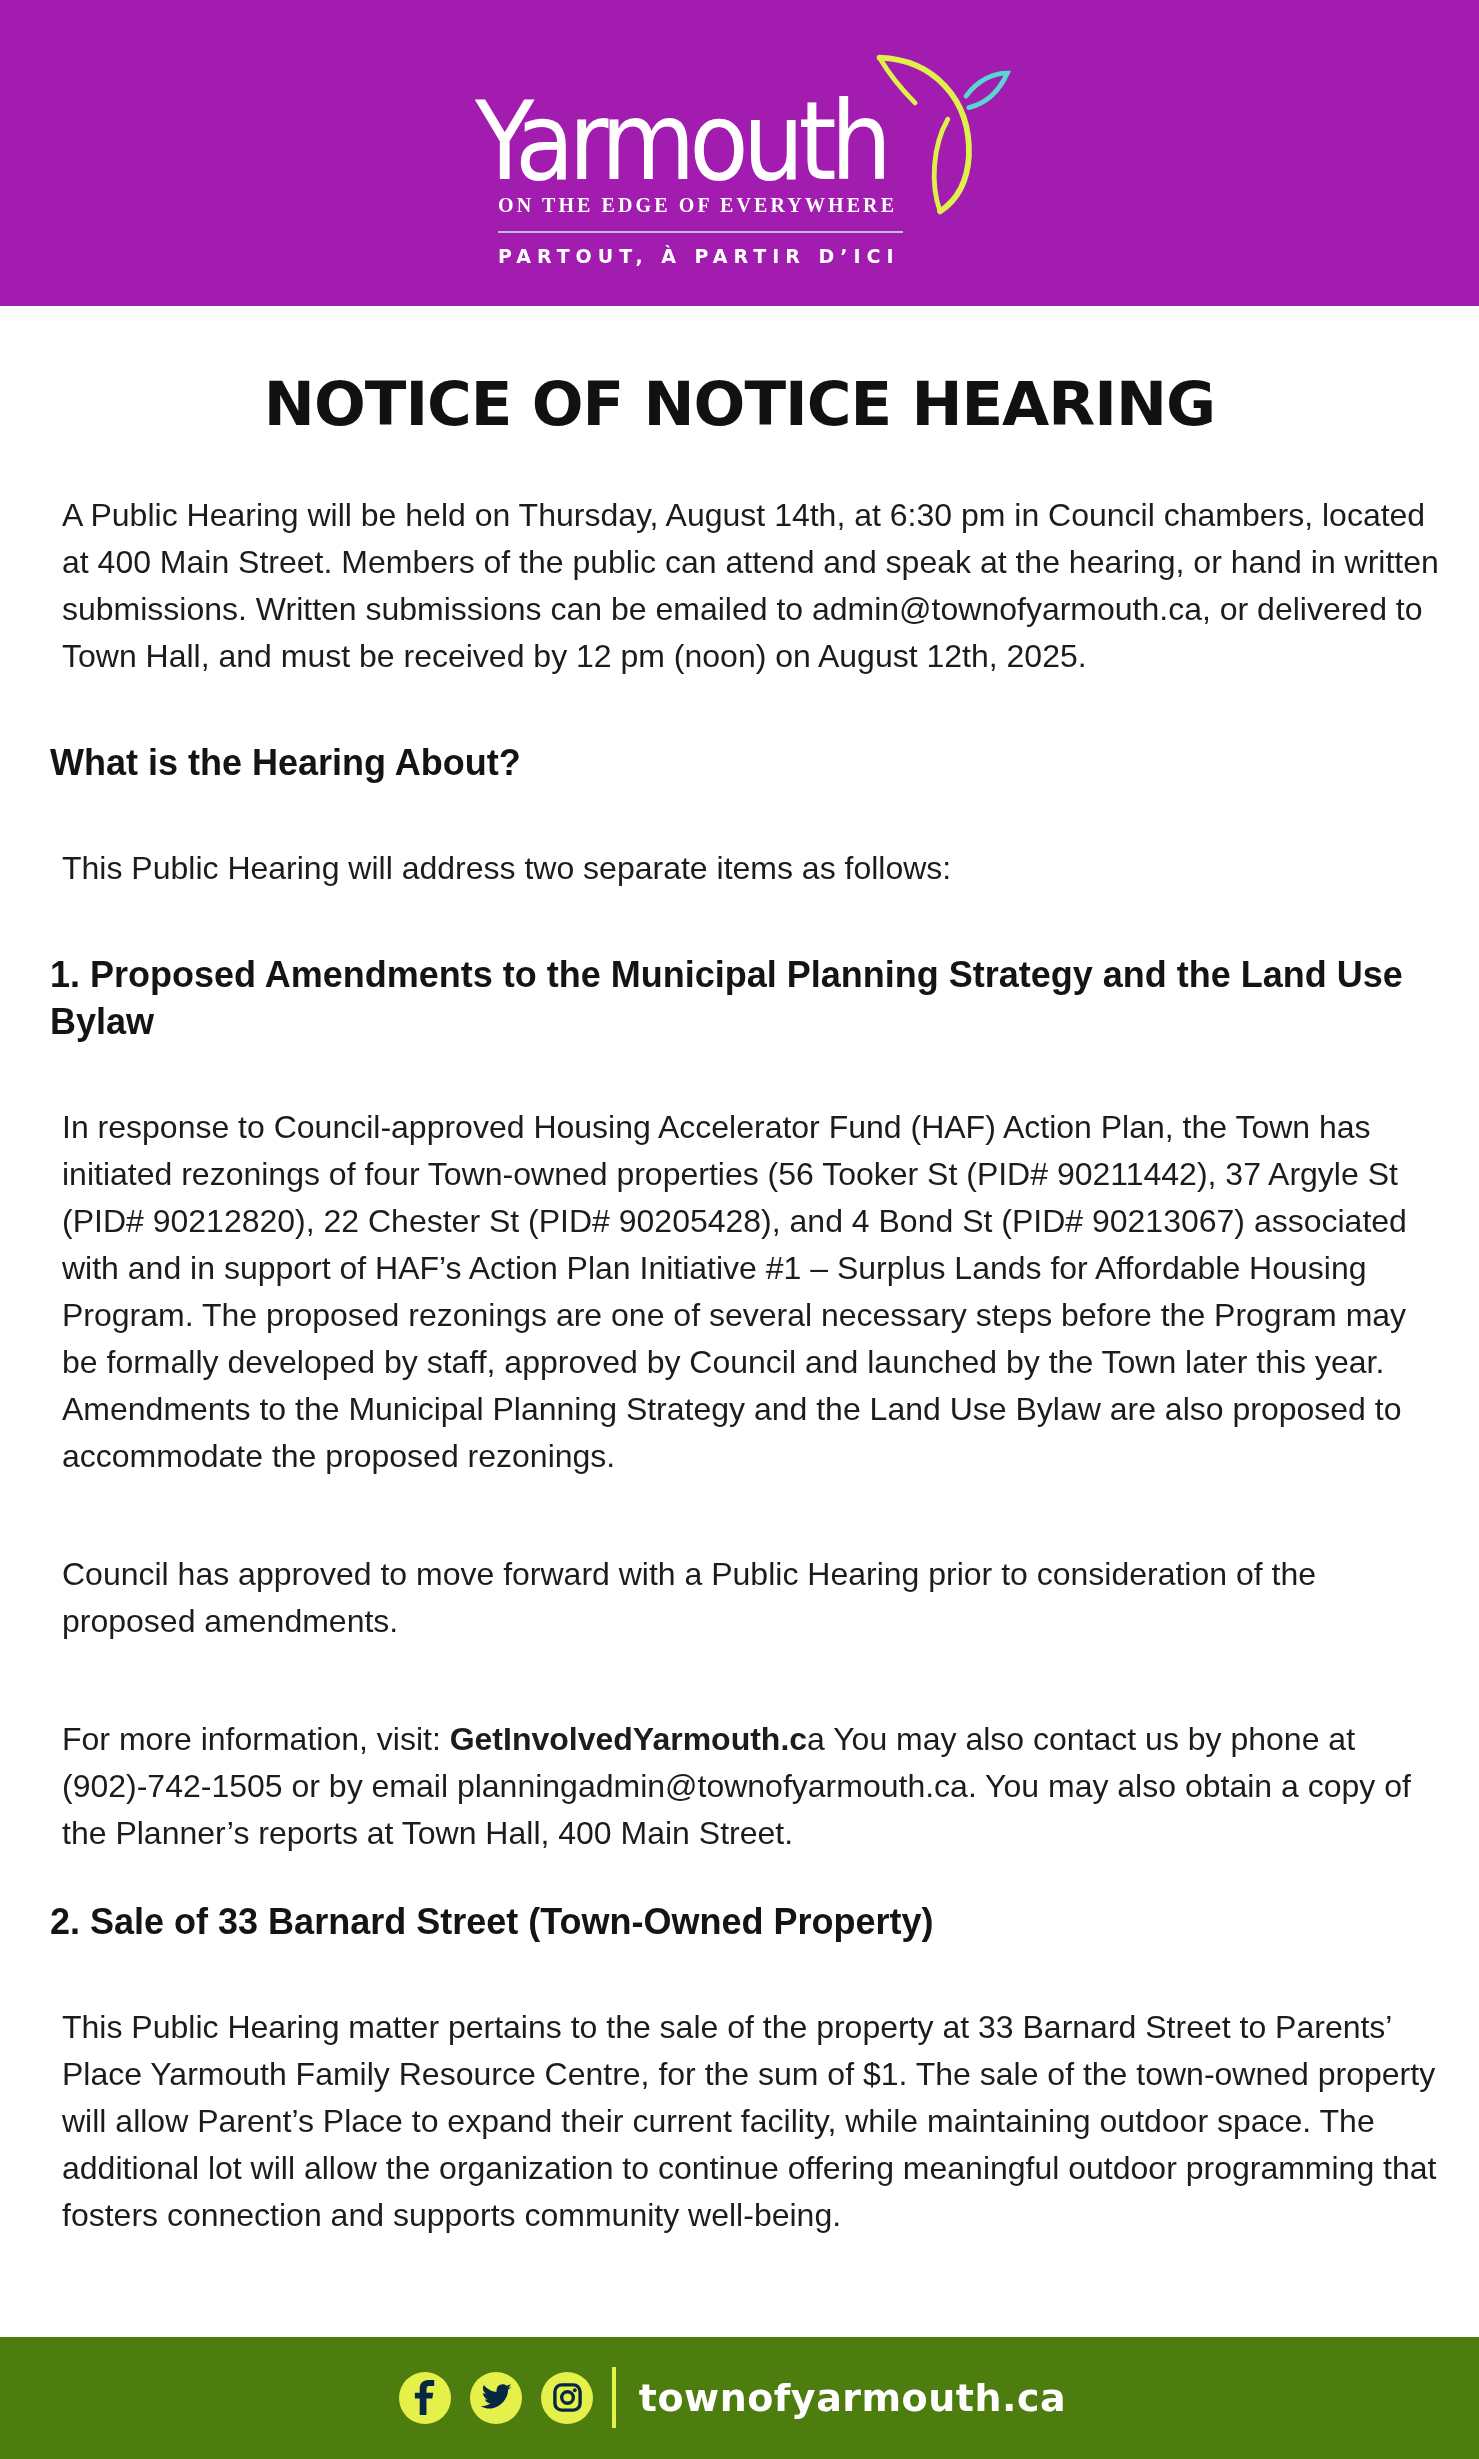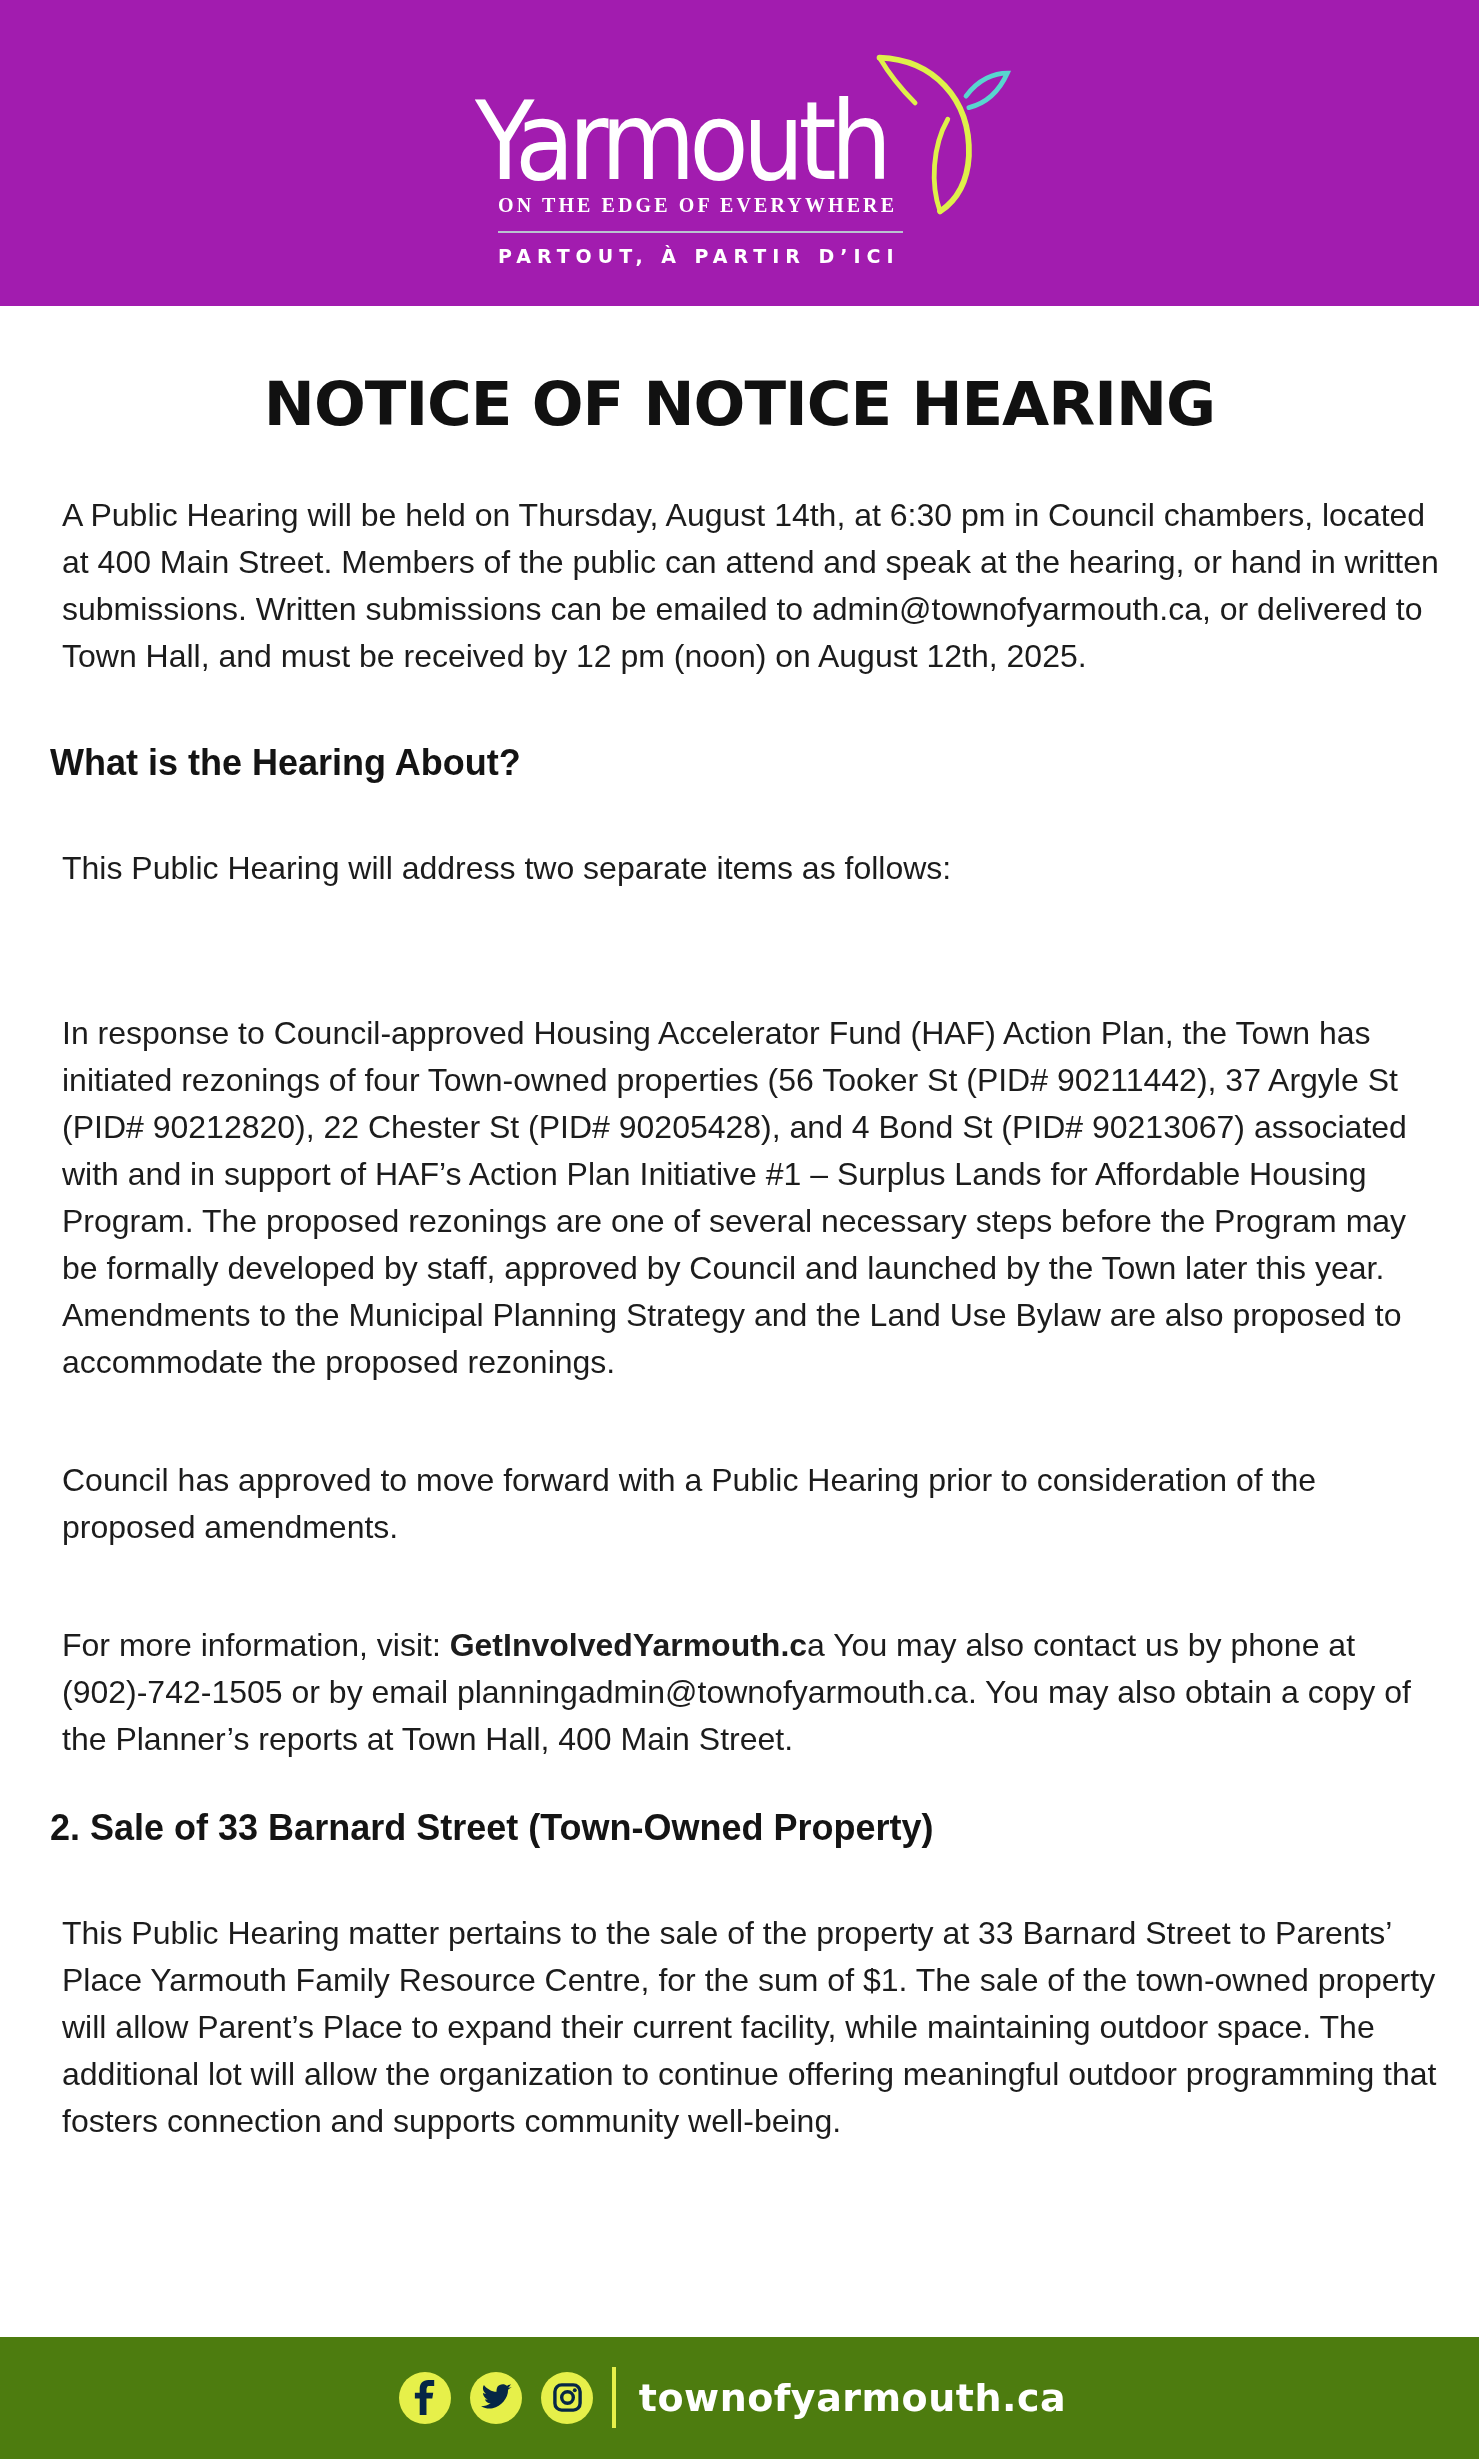--- a/index.html
+++ b/index.html
@@ -192,20 +192,21 @@
 <div class="content">
   <p class="para">A Public Hearing will be held on Thursday, August 14th, at 6:30 pm in Council chambers, located at 400 Main Street. Members of the public can attend and speak at the hearing, or hand in written submissions. Written submissions can be emailed to admin@townofyarmouth.ca, or delivered to Town Hall, and must be received by 12 pm (noon) on August 12th, 2025.</p>
 
   <div style="height:47px"></div>
   <p class="h2">What is the Hearing About?</p>
 
   <div style="height:47px"></div>
   <p class="para">This Public Hearing will address two separate items as follows:</p>
 
   <div style="height:47px"></div>
+  <p class="h2">1. Proposed Amendments to the Municipal Planning Strategy and the Land Use Bylaw</p>
 
   <div style="height:47px"></div>
   <p class="para">In response to Council-approved Housing Accelerator Fund (HAF) Action Plan, the Town has initiated rezonings of four Town-owned properties (56 Tooker St (PID# 90211442), 37 Argyle St (PID# 90212820), 22 Chester St (PID# 90205428), and 4 Bond St (PID# 90213067) associated with and in support of HAF’s Action Plan Initiative #1 – Surplus Lands for Affordable Housing Program. The proposed rezonings are one of several necessary steps before the Program may be formally developed by staff, approved by Council and launched by the Town later this year. Amendments to the Municipal Planning Strategy and the Land Use Bylaw are also proposed to accommodate the proposed rezonings.</p>
 
   <div style="height:47px"></div>
   <p class="para">Council has approved to move forward with a Public Hearing prior to consideration of the proposed amendments.</p>
 
   <div style="height:47px"></div>
   <p class="para"><span>For more information, visit: </span><span class="strong">GetInvolvedYarmouth.c</span><span>a</span><span> You may also contact us by phone at  (902)-742-1505 or by email planningadmin@townofyarmouth.ca. You may also obtain a copy of the Planner’s reports at Town Hall, 400 Main Street.</span></p>
 

